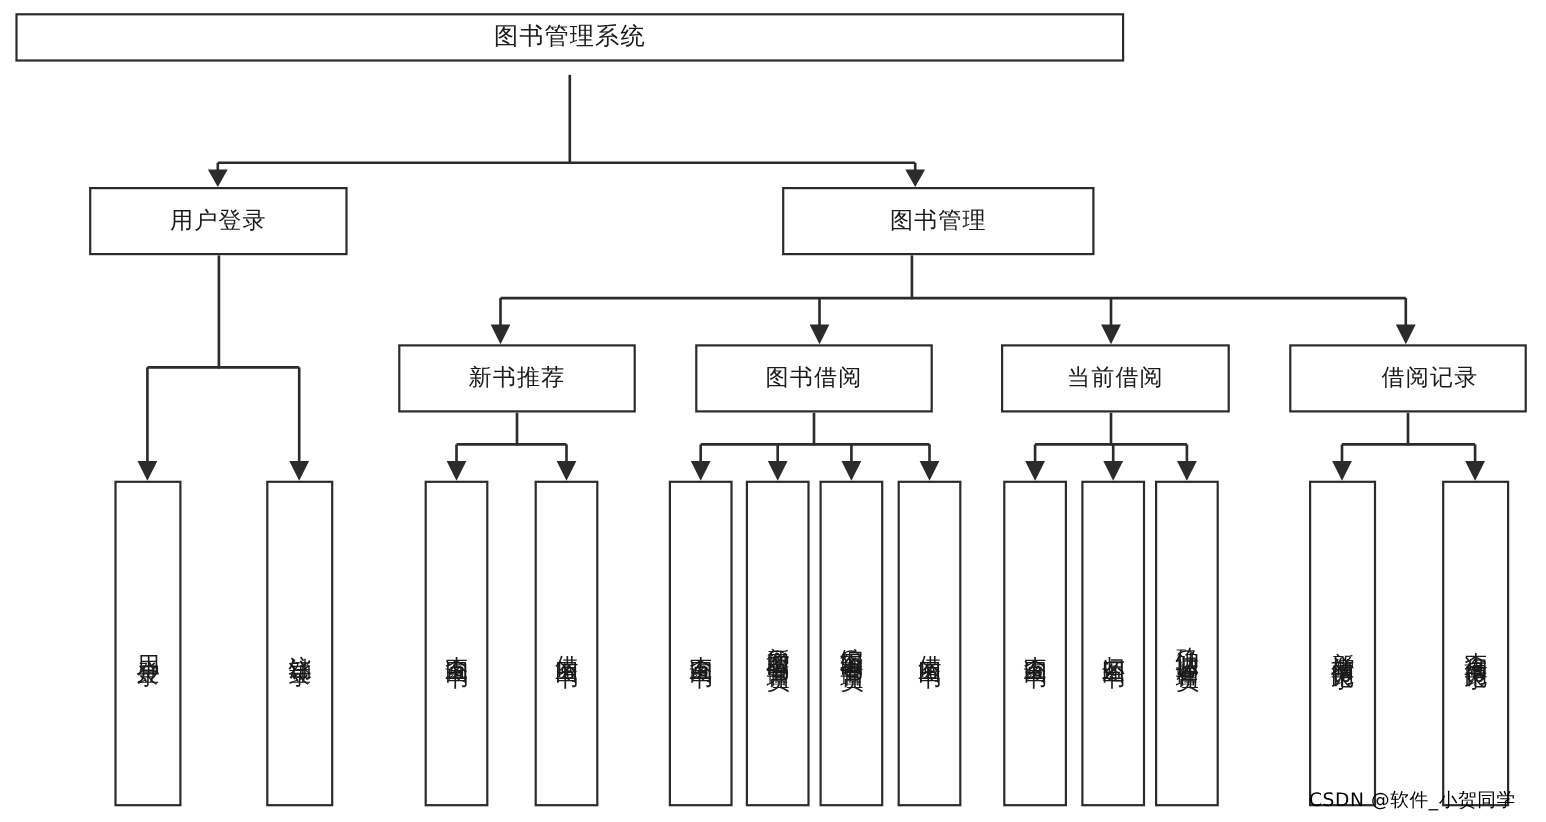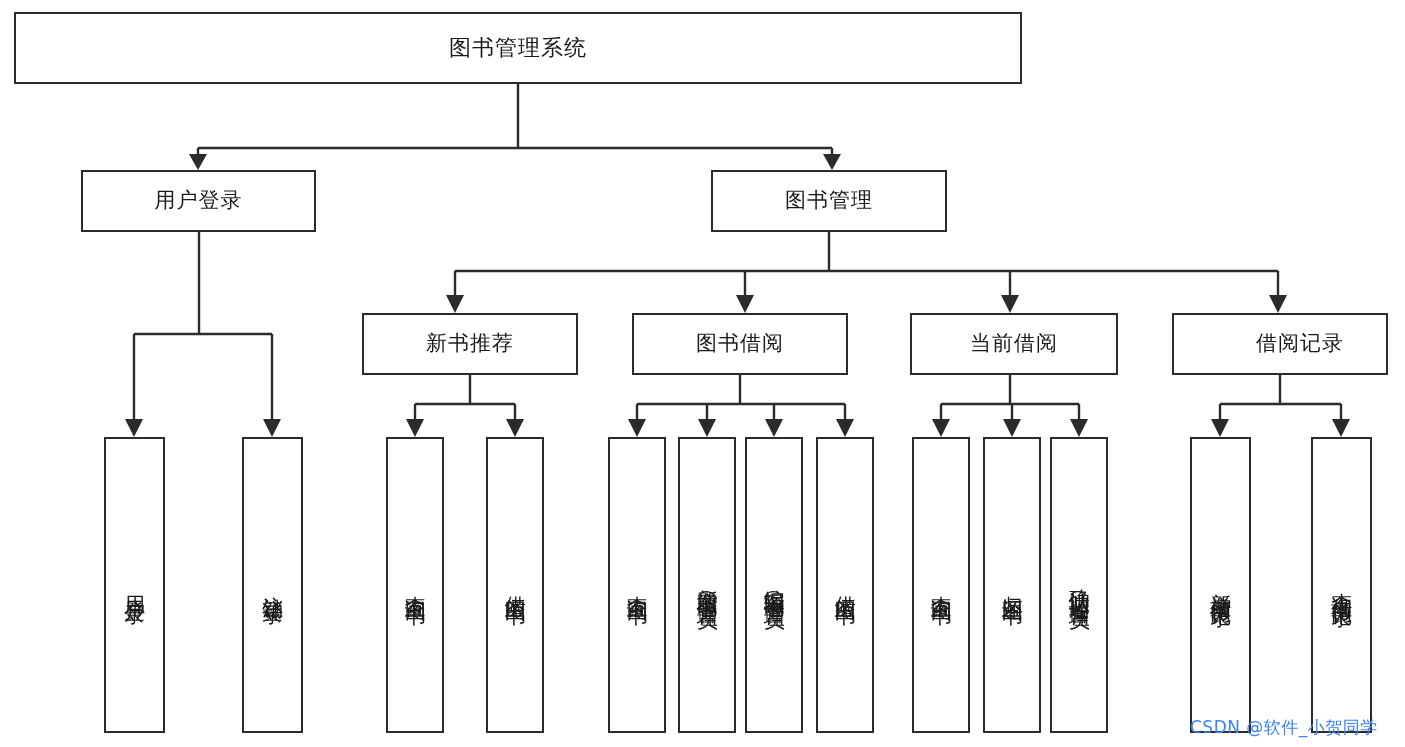--- a/index.html
+++ b/index.html
@@ -48,21 +48,21 @@
     line-height: 1.55;
     letter-spacing: 3px;
     white-space: nowrap;
     text-align: center;
   }
   #root-node .node-label {
     font-size: 22px;
   }
   .watermark {
     position: absolute;
-    color: #3b82f6;
+    color: #000000;
     font-size: 17px;
     letter-spacing: 0.5px;
     white-space: nowrap;
     pointer-events: none;
   }
   svg.links {
     position: absolute;
     left: 0;
     top: 0;
     width: 1405px;
@@ -152,28 +152,28 @@
     <g>
       <line x1="1280" y1="375" x2="1280" y2="405"></line>
       <line x1="1220" y1="404" x2="1341" y2="404"></line>
       <line x1="1220" y1="404" x2="1220" y2="421"></line>
       <line x1="1341" y1="404" x2="1341" y2="421"></line>
       <polygon points="1211,419 1229,419 1220,437"></polygon>
       <polygon points="1332,419 1350,419 1341,437"></polygon>
     </g>
   </svg>
 
-  <div class="node node-h" id="root-node" style="left:14px; top:12px; width:1008px; height:72px;">
+  <div class="node node-h" id="root-node" style="left:14px; top:12px; width:1008px; height:44px;">
     <span class="node-label">图书管理系统</span>
   </div>
 
   <div class="node node-h" style="left:81px; top:170px; width:235px; height:62px;">
     <span class="node-label">用户登录</span>
   </div>
-  <div class="node node-h" style="left:711px; top:170px; width:236px; height:62px;text-align:right;">
+  <div class="node node-h" style="left:711px; top:170px; width:284px; height:62px;text-align:right;">
     <span class="node-label">图书管理</span>
   </div>
 
   <div class="node node-h" style="left:632px; top:313px; width:216px; height:62px;">
     <span class="node-label">图书借阅</span>
   </div>
   <div class="node node-h" style="left:362px; top:313px; width:216px; height:62px;">
     <span class="node-label">新书推荐</span>
   </div>
   <div class="node node-h" style="left:910px; top:313px; width:208px; height:62px;">

